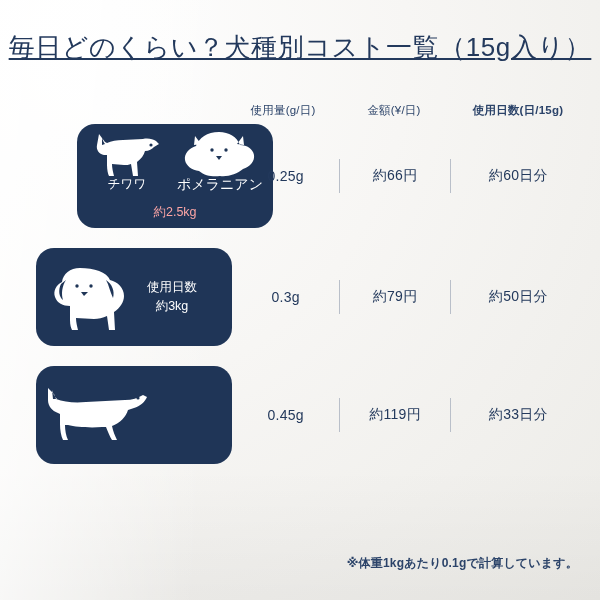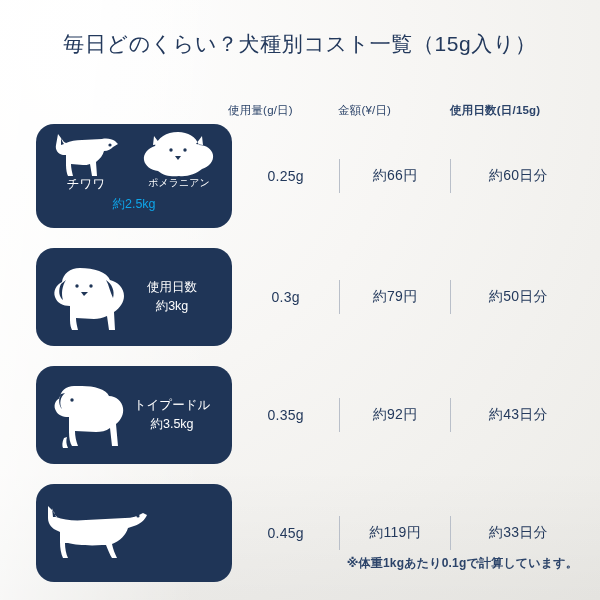--- a/index.html
+++ b/index.html
@@ -33,38 +33,39 @@
       linear-gradient(95deg, rgba(255,255,255,0.85) 0%, rgba(255,255,255,0) 38%),
       linear-gradient(0deg, rgba(0,0,0,0.035) 0%, rgba(0,0,0,0) 22%);
     pointer-events: none;
   }
   .title {
     position: absolute;
     top: 30px;
     left: 0;
     width: 600px;
     text-align: center;
-    font-size: 21px;
+    font-size: 26px;
     letter-spacing: 0.6px;
     color: #23395c;
     font-weight: 400;
     white-space: nowrap;
+    text-decoration: underline;
   }
   .col-heads {
     position: absolute;
     top: 103px;
     left: 228px;
     width: 358px;
     display: flex;
     font-size: 11.5px;
     color: #2b4369;
     letter-spacing: 0.2px;
   }
   .col-heads span {
-    text-align: left;
+    text-align: center;
   }
   .ch1 { width: 110px; }
   .ch2 { width: 112px; }
   .ch3 { width: 136px; font-weight: bold; }
 
   .rows {
     position: absolute;
     top: 124px;
     left: 36px;
     width: 550px;
@@ -80,21 +81,21 @@
     left: 0;
     top: 0;
     width: 196px;
     height: 100%;
     background: #1f3557;
     border-radius: 18px;
     color: #ffffff;
     box-sizing: border-box;
     overflow: hidden;
   }
-  .row.r1 .badge { width: 196px; }
+  .row.r1 .badge { width: 196px; margin-left: 41px; }
 
   .badge-inner {
     position: relative;
     width: 100%;
     height: 100%;
   }
   .dog-svg {
     position: absolute;
     fill: #ffffff;
   }
@@ -108,31 +109,31 @@
     text-align: center;
     font-size: 12.5px;
     color: #fff;
   }
   .r1 .name-right {
     position: absolute;
     left: 94px;
     top: 52px;
     width: 98px;
     text-align: center;
-    font-size: 10px;
+    font-size: 14px;
     color: #fff;
   }
   .r1 .weight {
     position: absolute;
     left: 0;
-    top: 72px;
+    top: 80px;
     width: 196px;
     text-align: center;
     font-size: 12.5px;
-    color: #0ea5e9;
+    color: #fca5a5;
   }
 
   .r2 .txtblock, .r3 .txtblock, .r4 .txtblock {
     position: absolute;
     right: 12px;
     top: 50%;
     transform: translateY(-50%);
     width: 96px;
     text-align: center;
     font-size: 12.5px;
@@ -229,39 +230,20 @@
       </div>
       <div class="values">
         <div class="cell c1">0.3g</div>
         <div class="divider"></div>
         <div class="cell c2">約79円</div>
         <div class="divider"></div>
         <div class="cell c3">約50日分</div>
       </div>
     </div>
 
-    <div class="row r3">
-      <div class="badge">
-        <div class="badge-inner">
-          <svg class="dog-svg" style="left:12px; top:14px;" width="92" height="70" viewBox="0 0 92 70">
-            <path d="M26 6 C18 6 12 11 12 18 C7 20 5 26 8 31 C10 35 15 37 20 37 L21 37 L21 52 C21 58 22 63 24 66 L30 66 C28 61 27 56 27 51 L48 52 C53 52 58 51 62 48 L64 66 L70 66 L68 44 C73 40 76 34 75 28 C74 21 68 16 61 16 C58 9 46 6 34 6 Z M17 13 C12 17 11 24 14 29 C11 26 10 19 13 14 Z"></path>
-            <circle cx="24" cy="20" r="1.7" fill="#1f3557"></circle>
-            <path d="M16 58 C14 62 14 66 15 68 L20 68 C18 64 18 60 19 57 Z"></path>
-          </svg>
-          <div class="txtblock"><span>トイプードル</span><br><span>約3.5kg</span></div>
-        </div>
-      </div>
-      <div class="values">
-        <div class="cell c1">0.35g</div>
-        <div class="divider"></div>
-        <div class="cell c2">約92円</div>
-        <div class="divider"></div>
-        <div class="cell c3">約43日分</div>
-      </div>
-    </div>
 
     <div class="row r4">
       <div class="badge">
         <div class="badge-inner">
           <svg class="dog-svg" style="left:10px; top:20px;" width="104" height="60" viewBox="0 0 104 60">
             <path d="M8 8 L2 2 L2 14 C2 20 6 25 12 27 L14 28 L14 38 C14 44 15 50 17 54 L22 54 C20 50 19 44 19 39 L22 39 C30 41 44 42 56 41 L60 41 C62 46 64 51 66 54 L71 54 C69 50 67 45 66 40 C74 37 80 31 82 24 L88 22 C94 20 99 16 101 11 L97 9 C92 12 86 14 79 14 L40 16 C28 17 18 16 10 13 Z M6 4 C7 8 9 11 11 13 L7 13 Z"></path>
             <circle cx="92" cy="12" r="1.6" fill="#1f3557"></circle>
           </svg>
         </div>
       </div>

